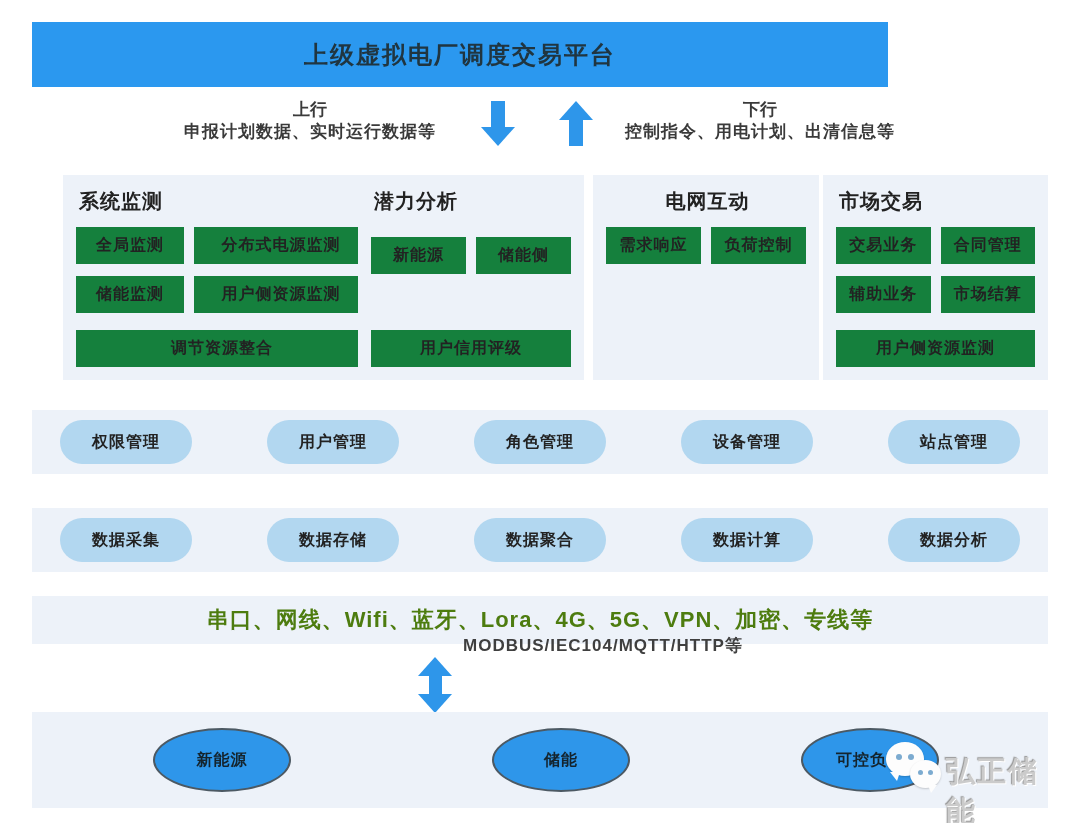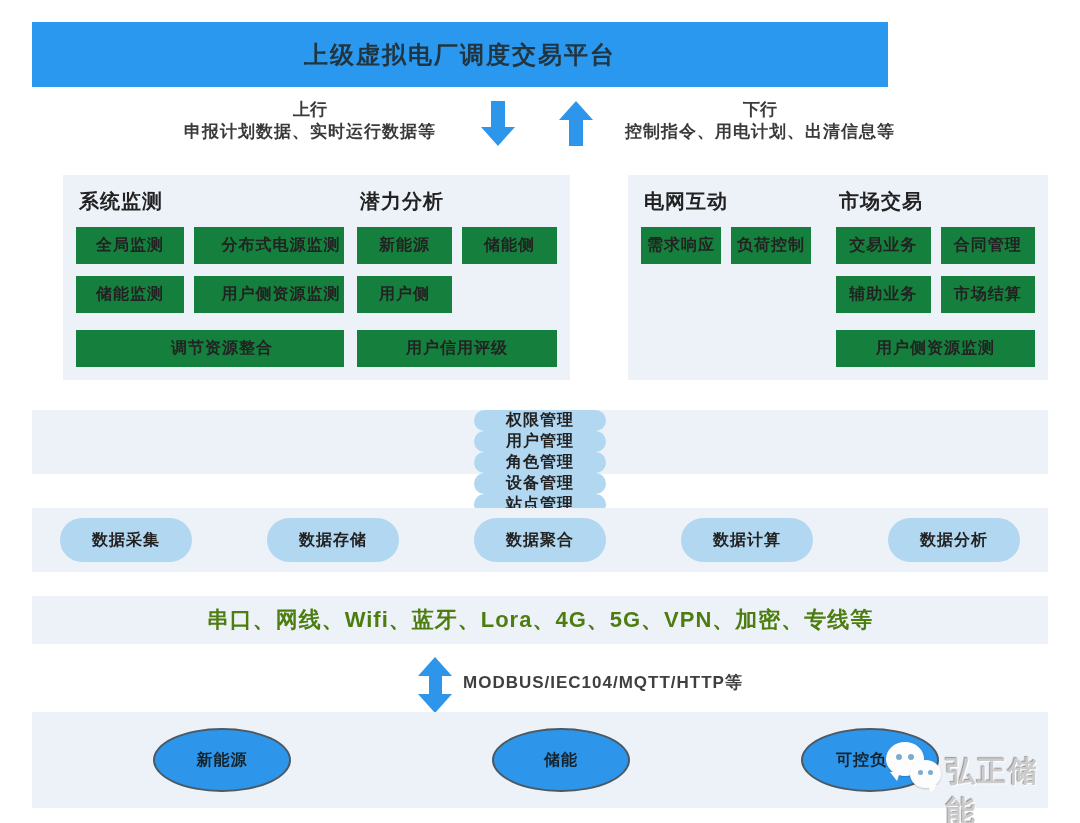--- a/index.html
+++ b/index.html
@@ -26,52 +26,52 @@
   .varrow .head-down{width:0;height:0;border-left:17px solid transparent;border-right:17px solid transparent;border-top:19px solid #2e96ea;}
   .varrow .head-up{width:0;height:0;border-left:17px solid transparent;border-right:17px solid transparent;border-bottom:19px solid #2e96ea;margin:0 auto;}
   .arrow-down-pos{left:481px;top:101px;}
   .arrow-up-pos{left:559px;top:101px;}
   
   .module{
     position:absolute;top:175px;height:205px;background:#edf2f9;
     box-sizing:border-box;padding:12px 13px 13px;display:flex;flex-direction:column;
   }
   .m1{left:32px;width:318px;margin-left:31px;}
-  .m2{left:344px;width:226px;}
-  .m3{left:628px;width:196px;}
+  .m2{left:358px;width:226px;gap:10px;}
+  .m3{left:593px;width:226px;text-align:center;}
   .m4{left:823px;width:225px;}
   .module-title{font-size:20px;font-weight:bold;color:#222;margin:1px 0 12px 3px;letter-spacing:1px;}
   .box-row{display:flex;gap:10px;margin-bottom:12px;}
   .box{
     background:#15803d;height:37px;flex:1;
     display:flex;align-items:center;justify-content:center;
     font-size:16px;font-weight:bold;color:#222;letter-spacing:1px;
   }
   .box.narrow{flex:0 0 108px;}
   .box.ghost{background:transparent;}
   .box-row.footer-row{margin-top:auto;margin-bottom:0;}
   
   .band{position:absolute;left:32px;width:1016px;background:#edf2f9;box-sizing:border-box;}
   .band-pills{height:64px;display:flex;align-items:center;justify-content:space-between;padding:0 28px;}
-  .row-mgmt{top:410px;flex-direction:column;}
+  .row-mgmt{top:410px;}
   .row-data{top:508px;}
   .pill{
     width:132px;height:44px;border-radius:22px;background:#b2d7f0;
     display:flex;align-items:center;justify-content:center;
     font-size:16px;font-weight:bold;color:#222;letter-spacing:1px;
   }
   .band-conn{
     top:596px;height:48px;display:flex;align-items:center;justify-content:center;
     font-size:22px;font-weight:bold;color:#4d7c0f;letter-spacing:1px;
   }
   
   .proto-arrow{position:absolute;left:418px;top:657px;width:34px;}
   .proto-arrow .shaft{width:13px;height:18px;background:#2e96ea;margin:0 auto;}
   .proto-label{
-    position:absolute;left:463px;top:671px;font-size:17px;font-weight:bold;color:#3f3f3f;letter-spacing:1px;
+    position:absolute;left:463px;top:634px;font-size:17px;font-weight:bold;color:#3f3f3f;letter-spacing:1px;
   }
   
   .band-bottom{top:712px;height:96px;}
   .ellipse{
     position:absolute;width:138px;height:64px;border-radius:50%;
     background:#2e96ea;border:2px solid #4c5963;box-sizing:border-box;
     display:flex;align-items:center;justify-content:center;
     font-size:16px;font-weight:bold;color:#14242e;letter-spacing:1px;
   }
   .e1{left:121px;top:16px;}
@@ -133,24 +133,20 @@
     <div class="box">调节资源整合</div>
   </div>
 </div>
 
 <div class="module m2">
   <div class="module-title">潜力分析</div>
   <div class="box-row">
     <div class="box">新能源</div>
     <div class="box">储能侧</div>
   </div>
-  <div class="box-row">
-    <div class="box">用户侧</div>
-    <div class="box ghost"></div>
-  </div>
   <div class="box-row footer-row">
     <div class="box">用户信用评级</div>
   </div>
 </div>
 
 <div class="module m3">
   <div class="module-title">电网互动</div>
   <div class="box-row">
     <div class="box">需求响应</div>
     <div class="box">负荷控制</div>

